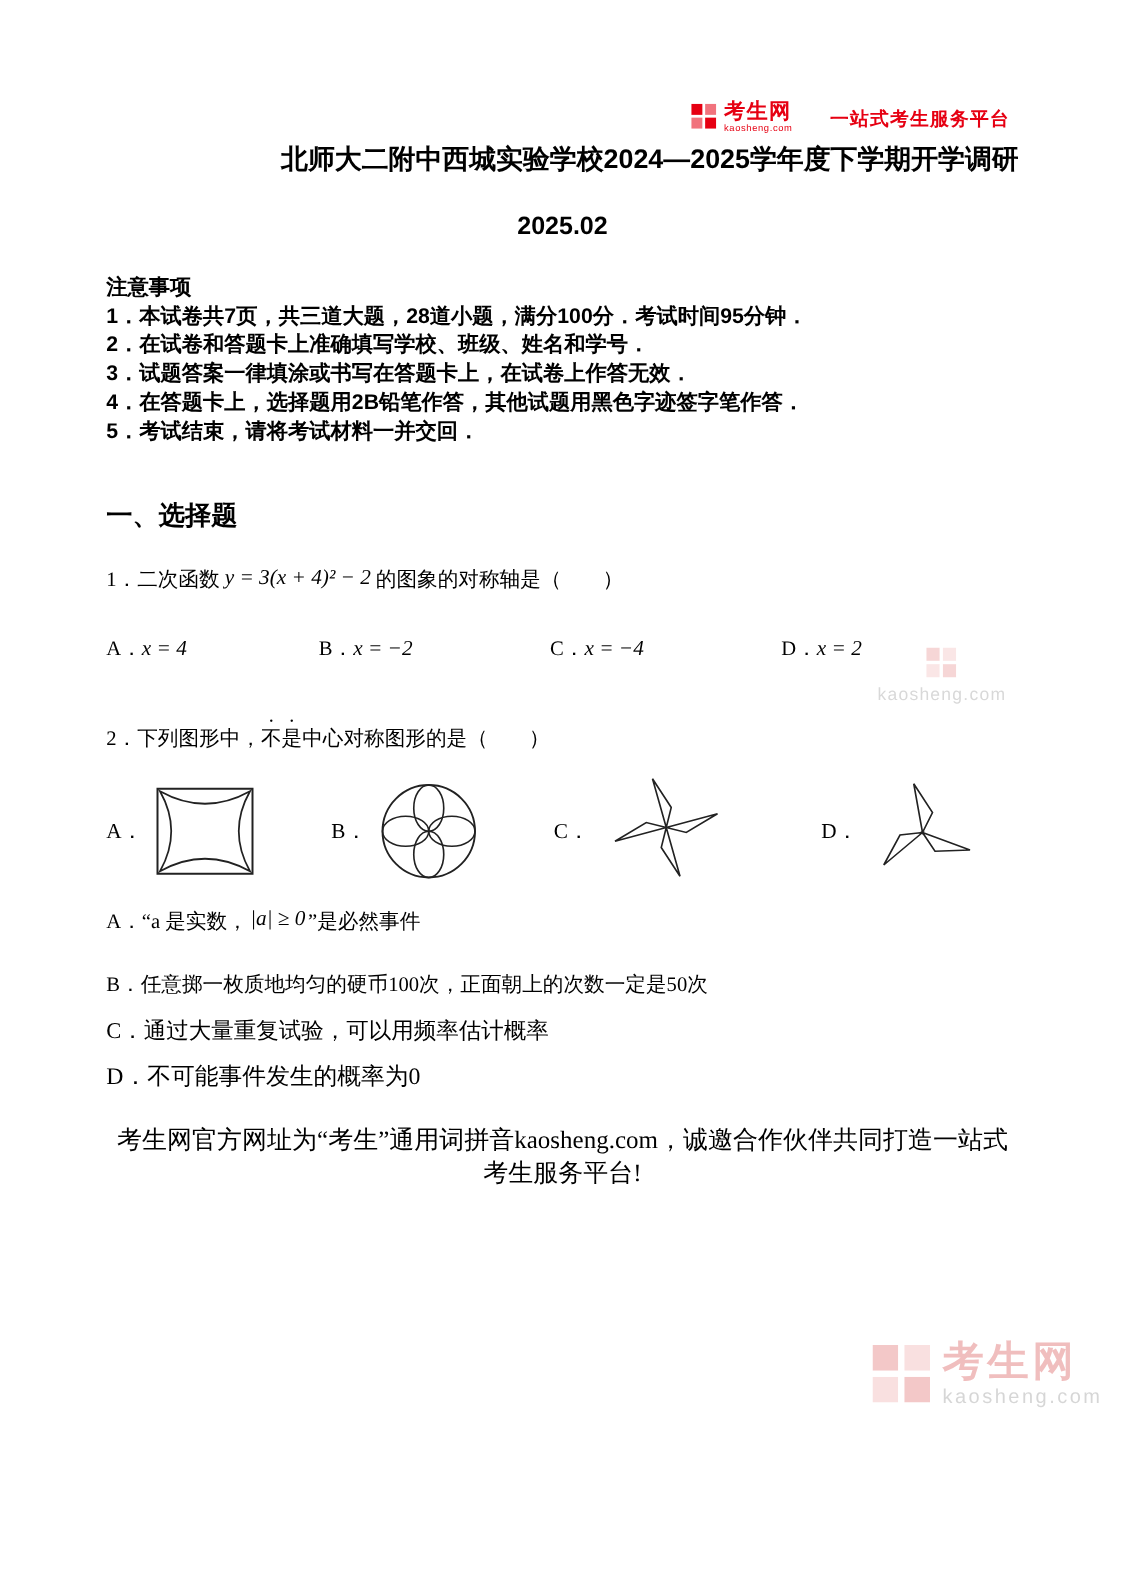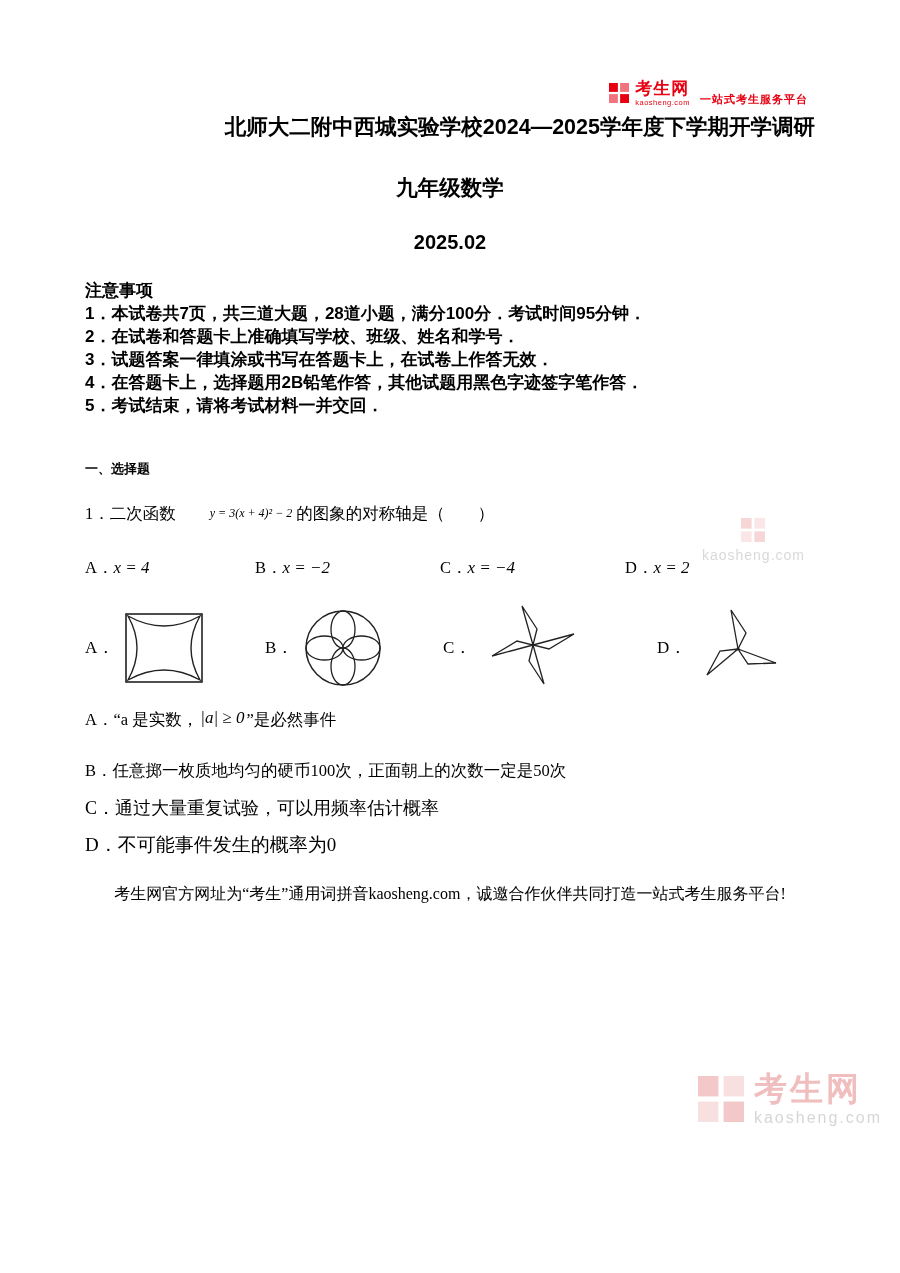--- a/index.html
+++ b/index.html
@@ -20,35 +20,35 @@
 
   
   .hdr-logo {
     position:absolute; top:80px; right:92px;
     display:flex; align-items:center; gap:6px;
   }
   .hdr-logo .blocks { display:block; }
   .hdr-brand-col { display:flex; flex-direction:column; line-height:1; }
   .hdr-brand { color:#e60012; font-weight:700; font-size:17px; letter-spacing:1px; }
   .hdr-domain { color:#e60012; font-size:7.5px; margin-top:2px; letter-spacing:.5px; }
-  .hdr-tagline { color:#e60012; font-size:11px; margin-left:4px; font-weight:700; letter-spacing:1px; align-self:flex-end;text-align:right; }
+  .hdr-tagline { color:#e60012; font-size:15px; margin-left:24px; font-weight:700; letter-spacing:1px; align-self:flex-end;text-align:right; }
 
   
   .title1 { margin-top:113px; text-align:right; font-size:21.5px; font-weight:700; }
   .title2 { margin-top:32px; text-align:center; font-size:21.5px; font-weight:700; }
   .date   { margin-top:26px; text-align:center; font-size:20px; font-weight:700; }
 
   .notes-h { margin-top:24px; font-size:17px; font-weight:700; }
   .note { font-size:17px; font-weight:700; }
 
-  .sec-h { margin-top:42px; font-size:13px; font-weight:700; }
+  .sec-h { margin-top:42px; font-size:21px; font-weight:700; }
 
   .qline { margin-top:26px; font-size:16.5px; }
   .math { font-style:italic; font-family:"Liberation Serif","DejaVu Serif",serif; }
-  .formula { font-size:12px; position:relative; top:-2px; padding:0 4px;margin-left:30px; }
+  .formula { font-size:17px; position:relative; top:-2px; padding:0 4px; }
 
   .optrow { position:relative; margin-top:32px; height:28px; font-size:16.5px; }
   .optrow .opt { position:absolute; top:0; white-space:nowrap; }
   .opt .math { font-size:17px; }
   .o0{left:0;} .o1{left:170px;} .o2{left:355px;} .o3{left:540px;}
 
   .q2line { margin-top:36px; font-size:16.5px; }
   .emph {
     -webkit-text-emphasis:filled dot; -webkit-text-emphasis-position:over right;
     text-emphasis:filled dot; text-emphasis-position:over right;
@@ -59,21 +59,21 @@
   .f0{left:0;} .f1{left:180px;} .f2{left:358px;} .f3{left:572px;}
   .figgroup svg { display:block; }
 
   .q3stem { margin-top:20px; font-size:16.5px; }
   .q3a { margin-top:16px; font-size:16.5px; }
   .q3a .math { font-size:17px; position:relative; top:-2px; padding:0 2px; }
   .q3b { margin-top:28px; font-size:16.5px; }
   .q3c { margin-top:13px; font-size:18px; }
   .q3d { margin-top:12px; font-size:19px; }
 
-  .footer { margin-top:25px; text-align:center; font-size:16px; }
+  .footer { margin-top:25px; text-align:center; font-size:20px; }
 
   
   .wm-mid {
     position:absolute; top:518px; right:95px;
     display:flex; flex-direction:column; align-items:center; gap:4px;
     opacity:.55; pointer-events:none;
   }
   .wm-mid .wm-domain { color:#b9b9b9; font-size:14px; letter-spacing:1px; font-family:"Liberation Sans",sans-serif; }
   .wm-bot {
     position:absolute; bottom:12px; right:18px;
@@ -108,40 +108,40 @@
       <rect x="0" y="0" width="8" height="8" fill="#f0b6b6"></rect>
       <rect x="10" y="0" width="8" height="8" fill="#f6d2d2"></rect>
       <rect x="0" y="10" width="8" height="8" fill="#f6d2d2"></rect>
       <rect x="10" y="10" width="8" height="8" fill="#f0b6b6"></rect>
     </svg>
     <span class="wm-domain">kaosheng.com</span>
   </div>
 
   <div class="content">
     <h1 class="title1 sans">北师大二附中西城实验学校2024—2025学年度下学期开学调研</h1>
-    <h2 class="title2 sans">九年级数学</h2>
     <div class="date sans">2025.02</div>
 
     <div class="notes-h sans">注意事项</div>
     <p class="note sans">1．本试卷共7页，共三道大题，28道小题，满分100分．考试时间95分钟．</p>
     <p class="note sans">2．在试卷和答题卡上准确填写学校、班级、姓名和学号．</p>
     <p class="note sans">3．试题答案一律填涂或书写在答题卡上，在试卷上作答无效．</p>
     <p class="note sans">4．在答题卡上，选择题用2B铅笔作答，其他试题用黑色字迹签字笔作答．</p>
     <p class="note sans">5．考试结束，请将考试材料一并交回．</p>
 
     <div class="sec-h sans">一、选择题</div>
 
     <p class="qline"><span>1．二次函数</span><span class="math formula">y = 3(x + 4)² − 2</span><span>的图象的对称轴是（　　）</span></p>
     <div class="optrow">
       <span class="opt o0"><span>A．</span><span class="math">x = 4</span></span>
       <span class="opt o1"><span>B．</span><span class="math">x = −2</span></span>
       <span class="opt o2"><span>C．</span><span class="math">x = −4</span></span>
       <span class="opt o3"><span>D．</span><span class="math">x = 2</span></span>
     </div>
 
+    <p class="q2line"><span>2．下列图形中，</span><span class="emph">不是</span><span>中心对称图形的是（　　）</span></p>
 
     <div class="figrow">
       <div class="figgroup f0">
         <span>A．</span>
         <svg width="80" height="74" viewBox="0 0 80 72">
           <rect x="2" y="2" width="76" height="68" fill="none" stroke="#222" stroke-width="1.6"></rect>
           <path d="M4,4 Q40,24 76,4 Q58,36 76,68 Q40,48 4,68 Q22,36 4,4 Z" fill="none" stroke="#222" stroke-width="1.4"></path>
         </svg>
       </div>
       <div class="figgroup f1">

